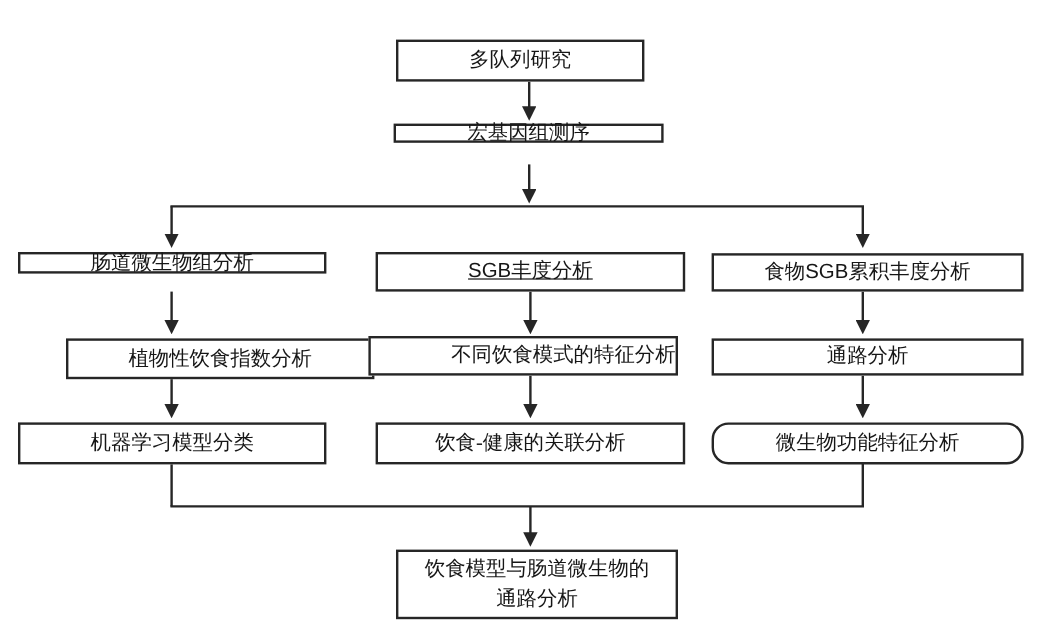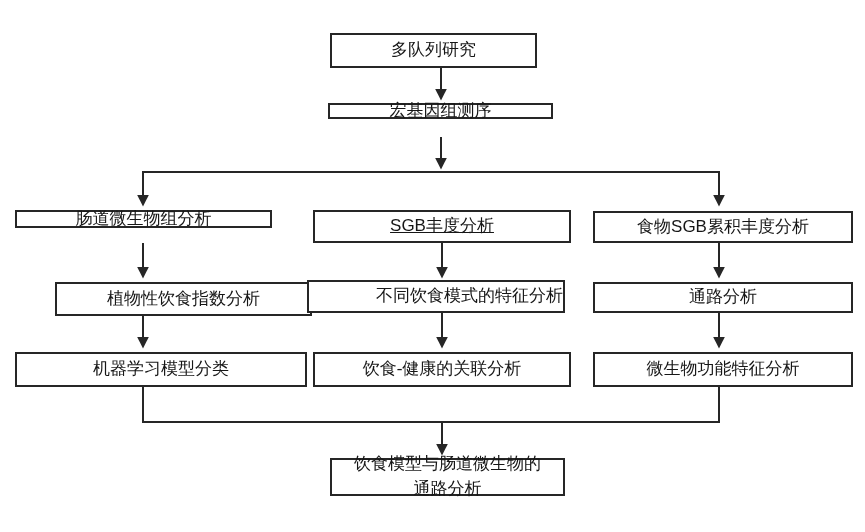--- a/index.html
+++ b/index.html
@@ -86,21 +86,21 @@
   </div>
 
   <div class="node" style="left:15px; top:210px; width:257px; height:18px;">
     <span>肠道微生物组分析</span>
   </div>
 
   <div class="node" style="left:15px; top:282px; width:257px; height:34px;margin-left:40px;">
     <span>植物性饮食指数分析</span>
   </div>
 
-  <div class="node" style="left:15px; top:352px; width:292px; height:35px;">
+  <div class="node" style="left:15px; top:352px; width:257px; height:35px;">
     <span>机器学习模型分类</span>
   </div>
 
   <div class="node" style="left:313px; top:210px; width:258px; height:33px;text-decoration:underline;">
     <span>SGB丰度分析</span>
   </div>
 
   <div class="node" style="left:307px; top:280px; width:258px; height:33px;align-items:flex-end;">
     <span>不同饮食模式的特征分析</span>
   </div>
@@ -110,22 +110,22 @@
   </div>
 
   <div class="node" style="left:593px; top:211px; width:260px; height:32px;text-align:right;">
     <span>食物SGB累积丰度分析</span>
   </div>
 
   <div class="node" style="left:593px; top:282px; width:260px; height:31px;text-align:center;">
     <span>通路分析</span>
   </div>
 
-  <div class="node" style="left:593px; top:352px; width:260px; height:35px;">
+  <div class="node" style="left:593px; top:352px; width:260px; height:35px;border-radius:14px;">
     <span>微生物功能特征分析</span>
   </div>
 
-  <div class="node" style="left:330px; top:458px; width:235px; height:38px;">
+  <div class="node" style="left:330px; top:458px; width:235px; height:58px;">
     <span>饮食模型与肠道微生物的</span>
     <span>通路分析</span>
   </div>
 
 </div>
 
 </body></html>

